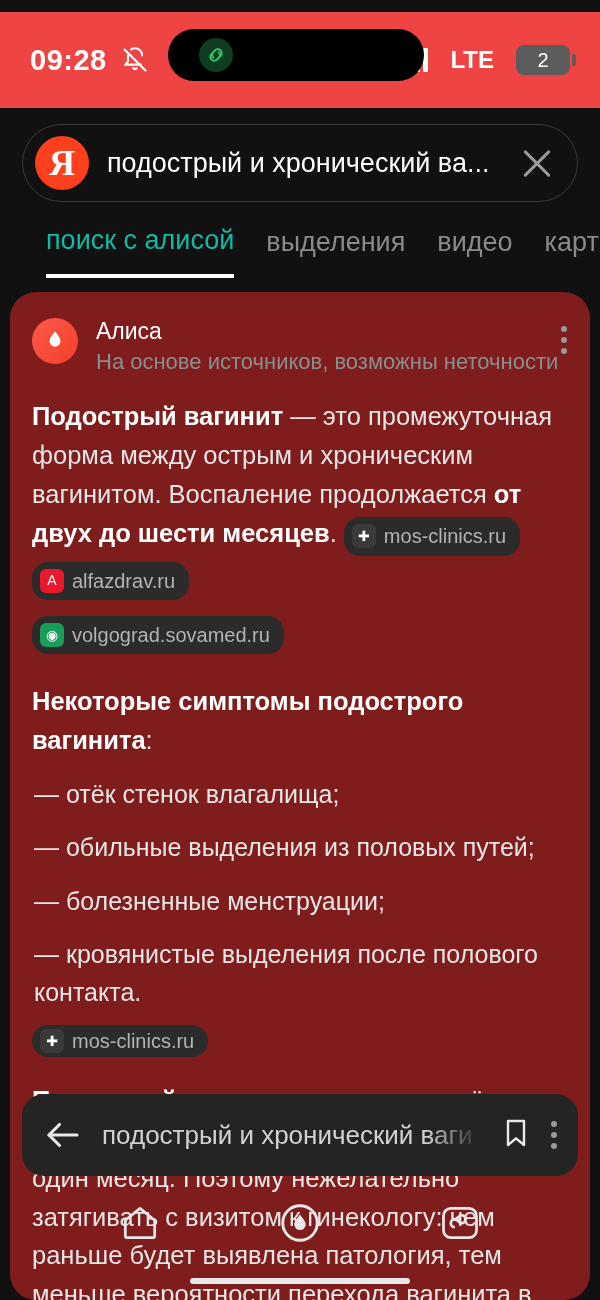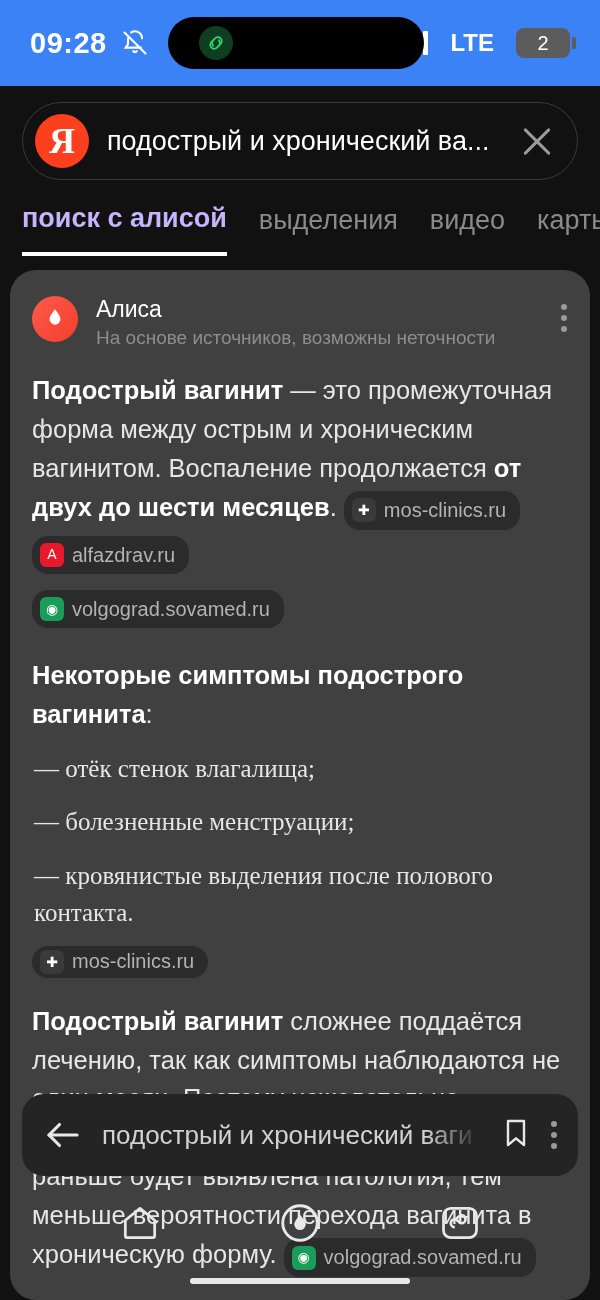--- a/index.html
+++ b/index.html
@@ -12,27 +12,28 @@
   .phone {
     position: relative;
     width: 600px; height: 1300px;
     background: #111111;
     display: flex;
     flex-direction: column;
   }
 
   
   .statusbar {
-    height: 86px;
-    background: #3b82f6;
+    height: 96px;
+    background: #ef4444;
     display: flex;
     align-items: center;
     padding: 0 30px;
     position: relative;
     flex: 0 0 auto;
+    margin-top: 12px;
   }
   .status-time {
     color: #fff;
     font-size: 29px;
     font-weight: bold;
     letter-spacing: .5px;
   }
   .mute-icon { margin-left: 14px; display: flex; align-items: center; }
   .pill {
     position: absolute;
@@ -131,65 +132,65 @@
     flex: 0 0 auto;
     overflow: hidden;
     white-space: nowrap;
   }
   .tab {
     font-size: 27px;
     color: #8a8a8a;
     padding-bottom: 18px;
   }
   .tab.active {
-    color: #c4b5fd;
-    font-weight: bold;
+    color: #14b8a6;
+    font-weight: normal;
     border-bottom: 4px solid #fff;
+    margin-left: 24px;
   }
 
   
   .card {
     margin: 14px 10px 0 10px;
-    background: #404040;
+    background: #7f1d1d;
     border-radius: 26px;
     padding: 26px 22px 22px 22px;
     flex: 1 1 auto;
     overflow: hidden;
     position: relative;
   }
   .alice-head { display: flex; align-items: flex-start; }
   .alice-avatar {
     width: 46px; height: 46px; border-radius: 50%;
     background: linear-gradient(135deg, #ff5a4a, #f23f2c);
     display: flex; align-items: center; justify-content: center;
     flex: 0 0 auto;
   }
   .alice-meta { margin-left: 18px; flex: 1; }
   .alice-name { color: #fff; font-size: 23px; }
-  .alice-sub { color: #8d8d8d; font-size: 19px; margin-top: 4px; }
+  .alice-sub { color: #8d8d8d; font-size: 22px; margin-top: 4px; }
   .kebab {
     width: 8px; display: flex; flex-direction: column; gap: 5px; align-items: center;
     padding-top: 8px;
   }
   .kebab i { width: 6px; height: 6px; background: #9a9a9a; border-radius: 50%; display:block; }
 
   .para {
     color: #e6e6e6;
     font-size: 25.5px;
     line-height: 1.52;
     margin-top: 22px;
   }
   .para b { color: #fff; font-weight: bold; }
   .list-item {
     color: #e6e6e6;
     font-size: 25px;
     line-height: 1.5;
     margin-top: 16px;
     padding-left: 2px;
-    font-family: Liberation Serif, serif;
   }
   .heading-line { margin-top: 26px; }
 
   .chips { display: inline; }
   .chip {
     display: inline-flex;
     align-items: center;
     gap: 8px;
     background: #2b2b2b;
     border-radius: 16px;
@@ -342,20 +343,21 @@
         </span>
       </span>
     </div>
 
     <div class="para heading-line">
       <b>Некоторые симптомы подострого вагинита</b><span>:</span>
     </div>
 
     <div>
       <div class="list-item">— отёк стенок влагалища;</div>
+      <div class="list-item">— обильные выделения из половых путей;</div>
       <div class="list-item">— болезненные менструации;</div>
       <div class="list-item">— кровянистые выделения после полового контакта.</div>
       <div class="chip-row">
         <span class="chip">
           <span class="fav fav-mos">✚</span>
           <span>mos-clinics.ru</span>
         </span>
       </div>
     </div>
 

